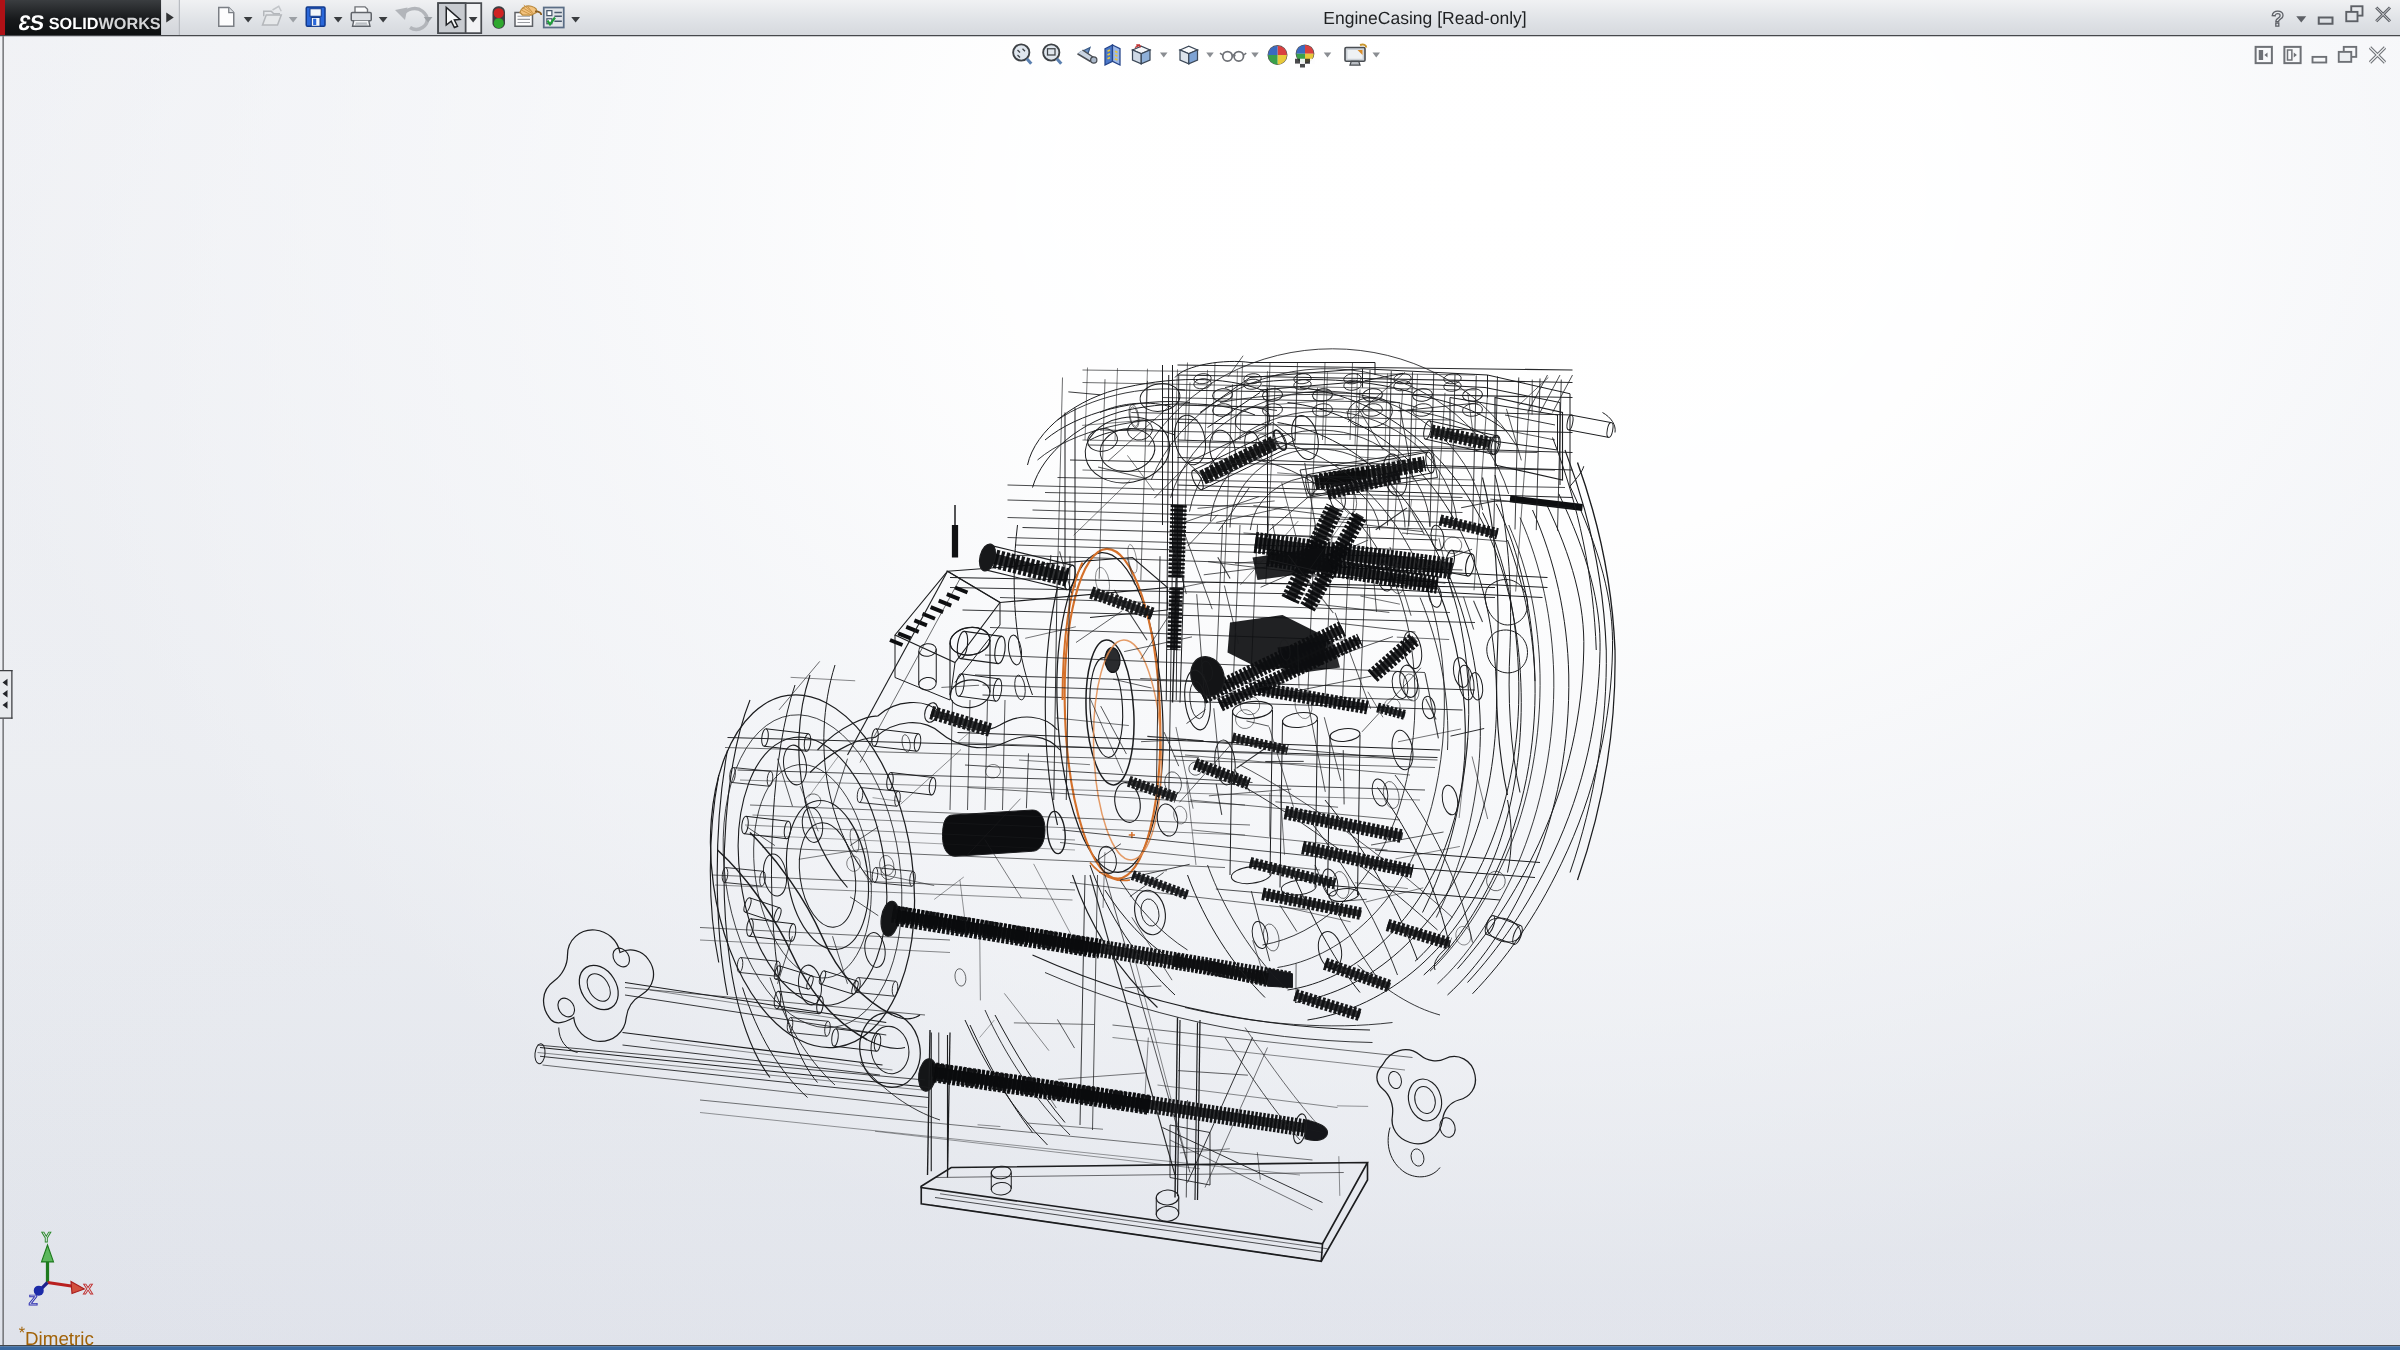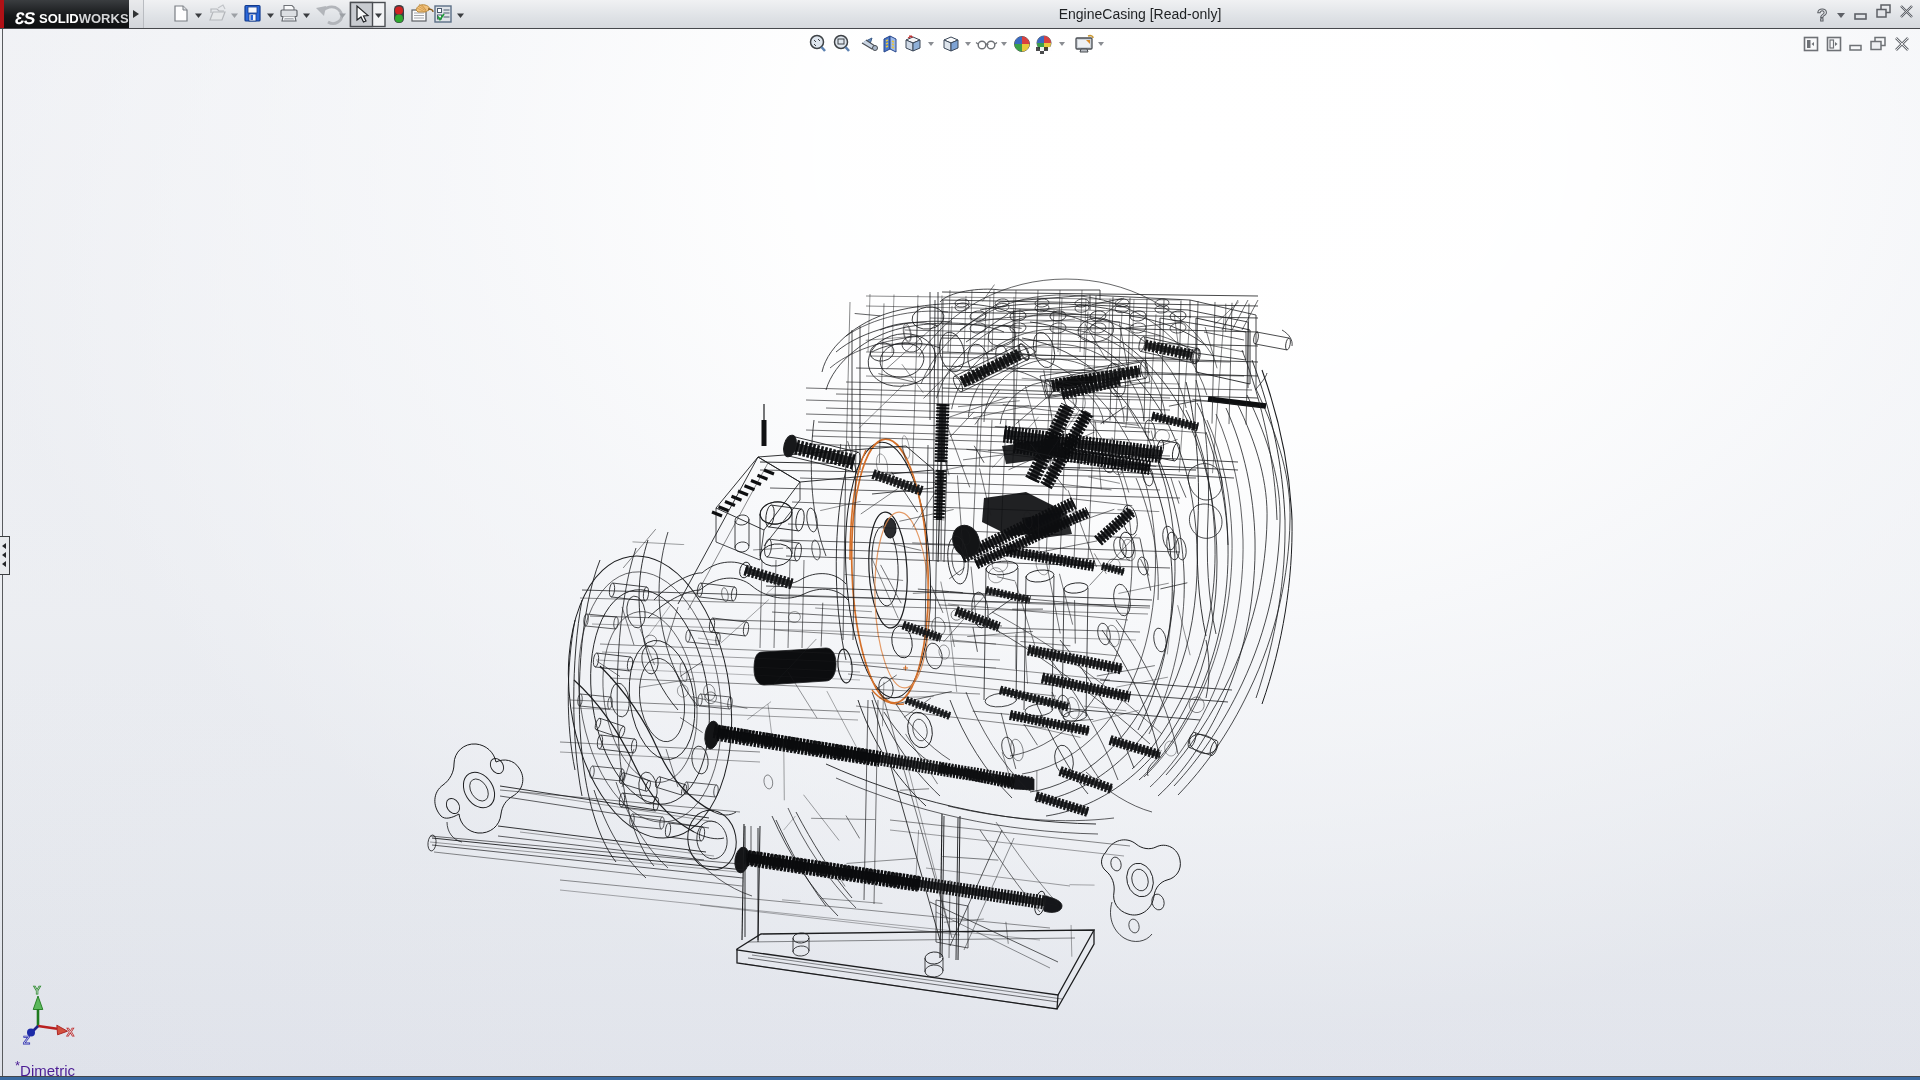--- a/index.html
+++ b/index.html
@@ -20,21 +20,21 @@
     line-height:28px;font-size:14px;color:#1e2022;}
   
   #viewport{position:absolute;left:0px;top:29px;width:1920px;height:1048px;
     background:
      radial-gradient(ellipse 1750px 1250px at 62% 12%, rgba(255,255,255,1) 0%, rgba(255,255,255,0.96) 22%, rgba(248,249,251,0.75) 42%, rgba(235,237,242,0.25) 70%, rgba(228,231,238,0) 100%),
      linear-gradient(#f2f3f6 0%, #eceef2 55%, #e3e6ec 85%, #dfe2ea 100%);}
   #vleftline{position:absolute;left:2px;top:29px;width:1px;height:1048px;background:#595b5e;}
   #sidetab{position:absolute;left:0px;top:536px;width:9px;height:37px;background:#e8eaed;
     border:1px solid #3c3e41;border-left:none;}
   
-  #dimetric{position:absolute;left:15px;top:1058px;font-size:15px;color:#4c1d95;}
+  #dimetric{position:absolute;left:15px;top:1058px;font-size:15px;color:#a16207;}
   #dimetric sup{font-size:13px;}
   #botline1{position:absolute;left:0;top:1076px;width:1920px;height:1px;background:#44474b;}
   #botline2{position:absolute;left:0;top:1077px;width:1920px;height:3px;background:#3a69a0;}
 </style>
 </head>
 <body>
 <div id="app">
   <div id="viewport"></div>
   <div id="vleftline"></div>
   <div id="sidetab">

